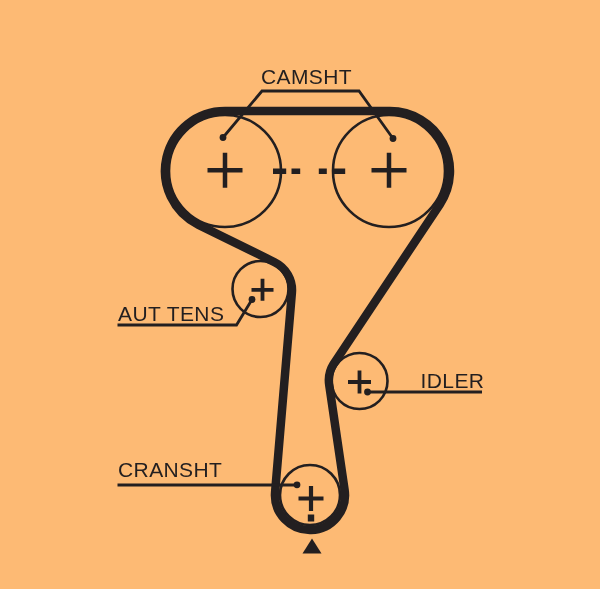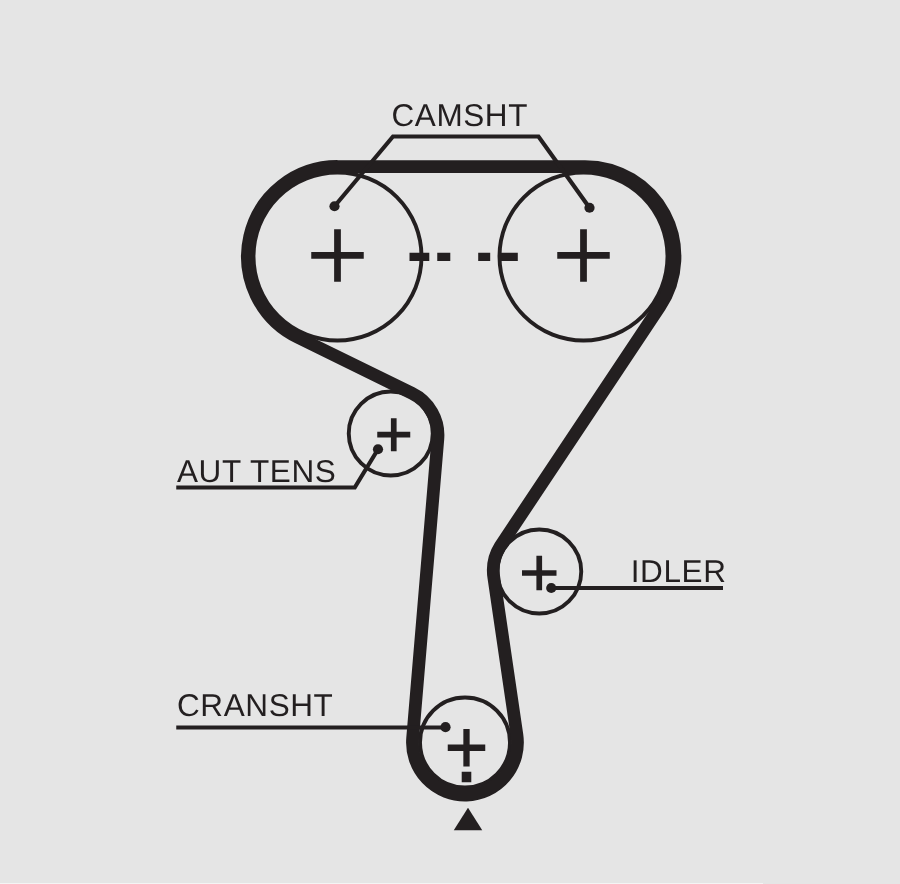--- a/index.html
+++ b/index.html
@@ -4,21 +4,21 @@
 <style>
   html, body {
     margin: 0;
     padding: 0;
     background: #ffffff;
   }
   .stage {
     position: relative;
     width: 600px;
     height: 589px;
-    background: #e5e5e5;
+    background: #fdba74;
     overflow: hidden;
     font-family: "Liberation Sans", sans-serif;
   }
   svg { display: block; }
   text.diagram-label {
     font-family: "Liberation Sans", sans-serif;
     font-size: 21px;
     letter-spacing: 0.4px;
   }
 </style>

